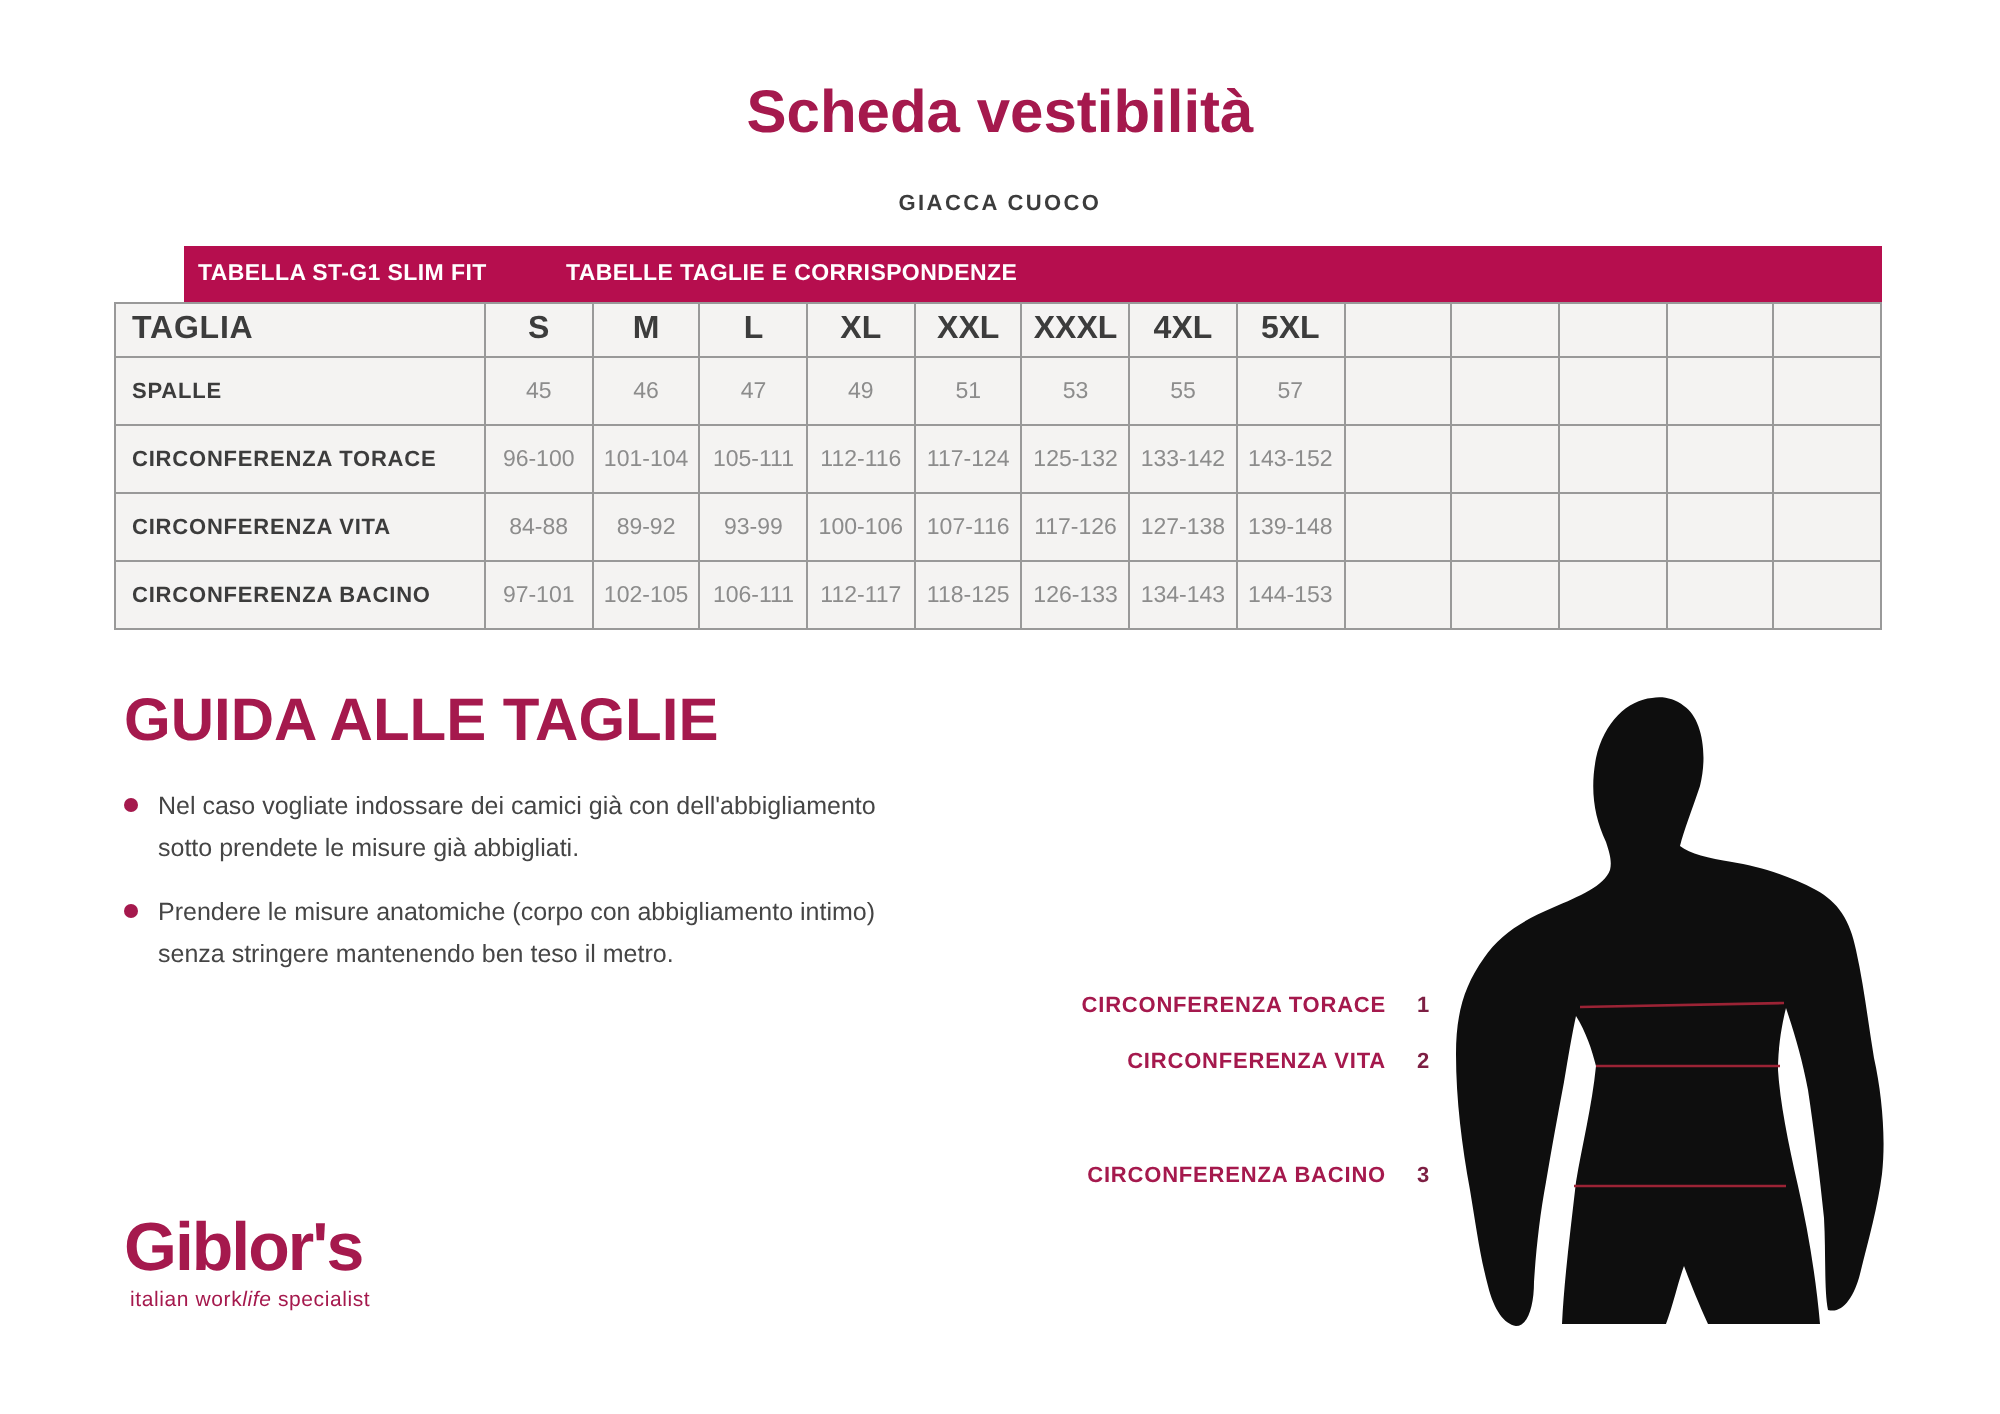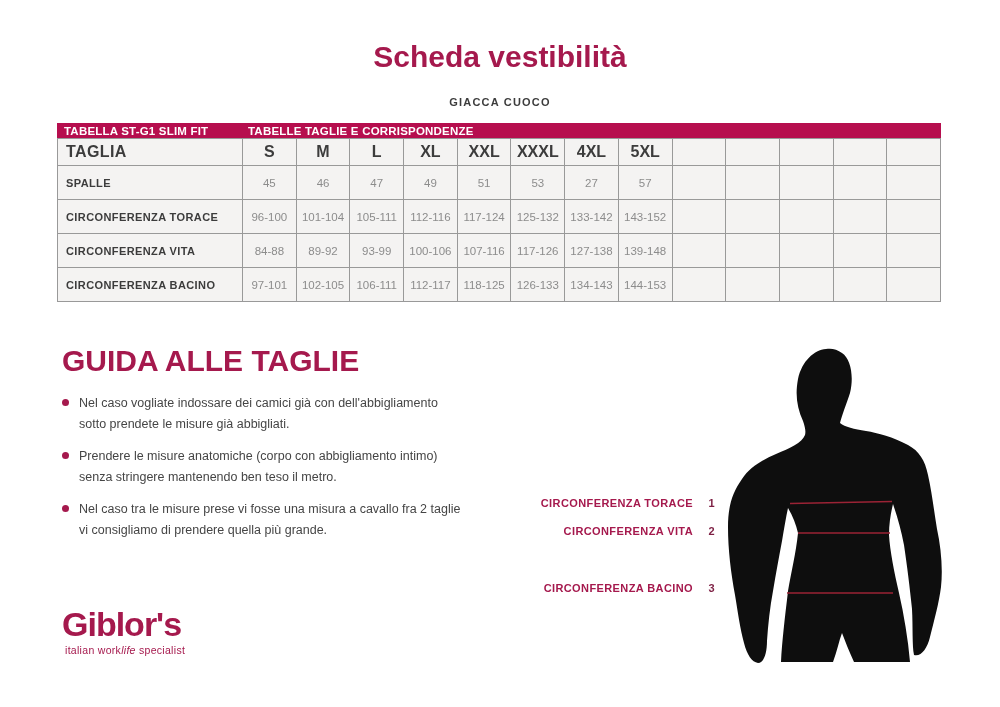--- a/index.html
+++ b/index.html
@@ -20,22 +20,22 @@
   .title{
     position:absolute;top:40px;left:0;width:100%;margin:0;text-align:center;
     font-size:30px;font-weight:700;color:var(--accent);
   }
   .subtitle{
     position:absolute;top:96px;left:0;width:100%;text-align:center;
     font-size:11px;font-weight:700;letter-spacing:1.2px;color:var(--ink);
   }
   .table-wrap{position:absolute;left:57px;top:123px;width:884px;}
   .band{
-    height:15px;background:var(--bar);color:#ffffff;display:flex;align-items:center;
-    font-size:11.5px;font-weight:700;letter-spacing:0.2px;padding-left:7px;
+    height:28px;background:var(--bar);color:#ffffff;display:flex;align-items:center;
+    font-size:11.5px;font-weight:700;letter-spacing:0.2px;padding-left:7px;margin-left:35px;
   }
   .band-left{width:184px;flex:none;}
   table.grid{border-collapse:collapse;width:884px;table-layout:fixed;}
   .grid td{
     border:1px solid var(--grid);background:var(--cell);text-align:center;
     font-size:11.5px;color:var(--val);padding:0;
   }
   .grid td.row-label{
     width:185px;text-align:left;padding-left:8px;font-weight:700;
     color:var(--ink);font-size:11px;letter-spacing:0.4px;
@@ -97,21 +97,21 @@
             <td></td>
           </tr>
           <tr>
             <td class="row-label">SPALLE</td>
             <td>45</td>
             <td>46</td>
             <td>47</td>
             <td>49</td>
             <td>51</td>
             <td>53</td>
-            <td>27</td>
+            <td>55</td>
             <td>57</td>
             <td></td>
             <td></td>
             <td></td>
             <td></td>
             <td></td>
           </tr>
           <tr>
             <td class="row-label">CIRCONFERENZA TORACE</td>
             <td>96-100</td>
@@ -169,25 +169,20 @@
     <ul id="guide-list">
         <li>
           <span class="dot"></span>
           <span class="bullet-text">Nel caso vogliate indossare dei camici già con dell'abbigliamento
 sotto prendete le misure già abbigliati.</span>
         </li>
         <li>
           <span class="dot"></span>
           <span class="bullet-text">Prendere le misure anatomiche (corpo con abbigliamento intimo)
 senza stringere mantenendo ben teso il metro.</span>
-        </li>
-        <li>
-          <span class="dot"></span>
-          <span class="bullet-text">Nel caso tra le misure prese vi fosse una misura a cavallo fra 2 taglie
-vi consigliamo di prendere quella più grande.</span>
         </li>
       </ul>
   </div>
 
   <div class="measure-labels" id="measure-labels">
       <div class="measure-row">
         <span>CIRCONFERENZA TORACE</span>
         <span class="num">1</span>
       </div>
       <div class="measure-row">

